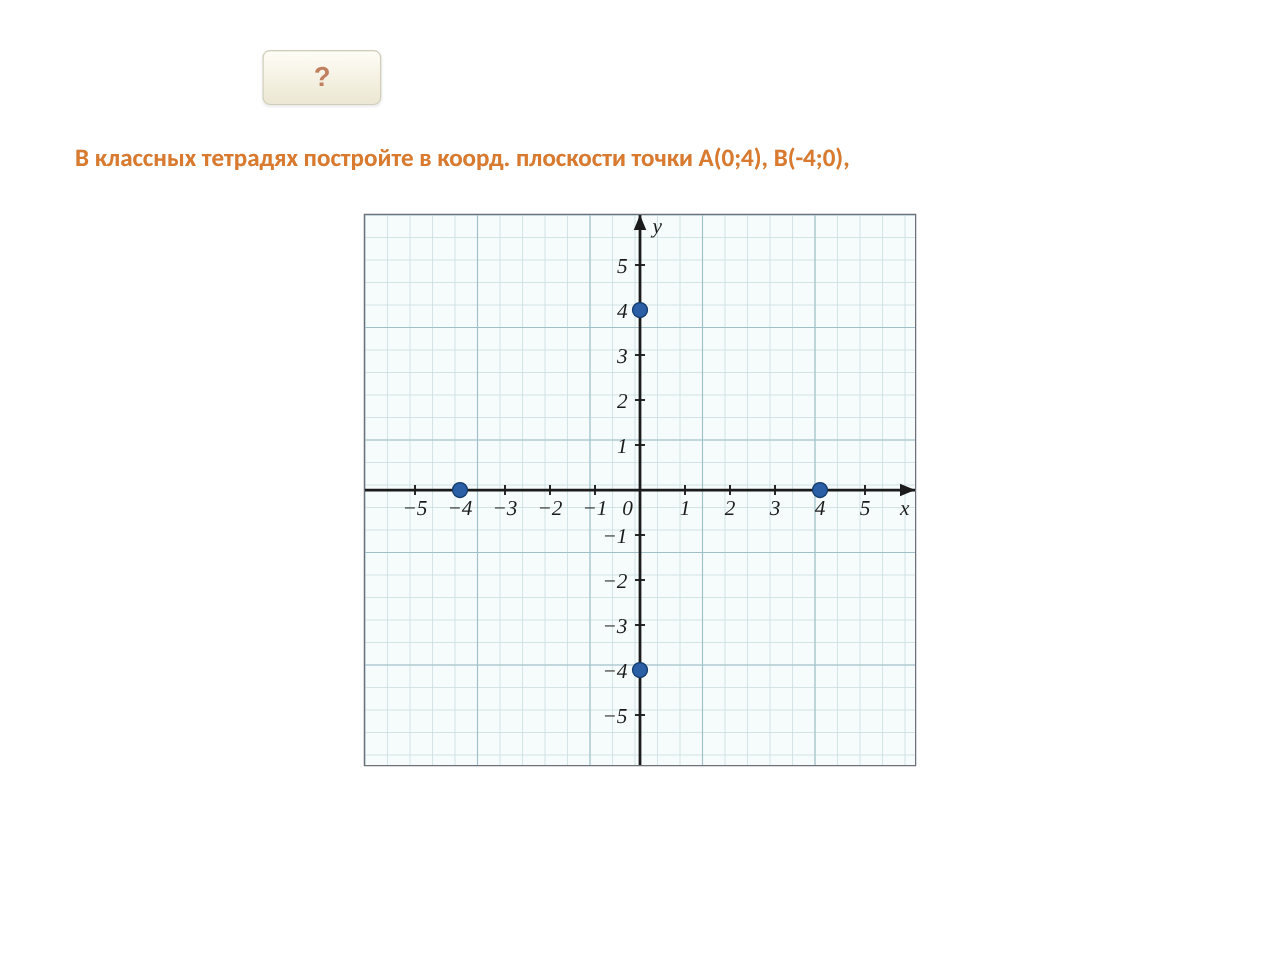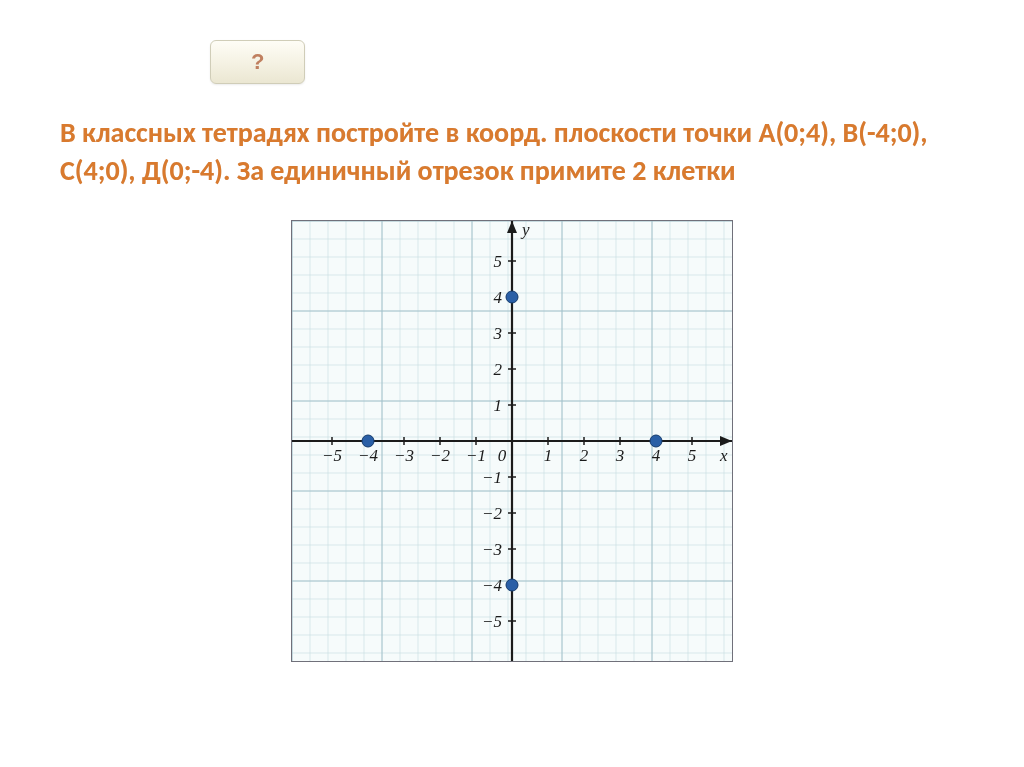--- a/index.html
+++ b/index.html
@@ -19,21 +19,21 @@
     border: 1px solid #d0cdb8;
     border-radius: 6px;
     color: #c08060;
     font-size: 22px;
     font-weight: bold;
     font-family: Arial, sans-serif;
     box-shadow: 0 1px 2px rgba(0,0,0,0.08);
   }
   .problem-text {
     margin-top: 30px;
-    font-size: 28px;
+    font-size: 20px;
     font-weight: bold;
     color: #d97a2e;
     line-height: 1.35;
     text-shadow: 0 0 0.5px rgba(100,60,20,0.2);
     font-family: Calibri, Arial, sans-serif;
   }
   .chart-wrap {
     margin-top: 30px;
     text-align: center;
   }
@@ -56,21 +56,20 @@
 <body>
 
 
 
 <div class="question-button">
   <span>?</span>
 </div>
 
 <div class="problem-text">
   <span>В классных тетрадях постройте в коорд. плоскости точки А(0;4), В(-4;0),</span><br>
-  <span>С(4;0), Д(0;-4). За единичный отрезок примите 2 клетки</span>
 </div>
 
 <div class="chart-wrap">
   <div class="chart-box">
     <svg id="plane" width="440" height="440" viewBox="0 0 440 440">
         <rect x="0" y="0" width="440" height="440" fill="#f6fbfb"></rect>
         <line x1="0" y1="0" x2="0" y2="440" class="grid-minor"></line>
         <line x1="0" y1="0" x2="440" y2="0" class="grid-minor"></line>
         <line x1="18" y1="0" x2="18" y2="440" class="grid-minor"></line>
         <line x1="0" y1="18" x2="440" y2="18" class="grid-minor"></line>

